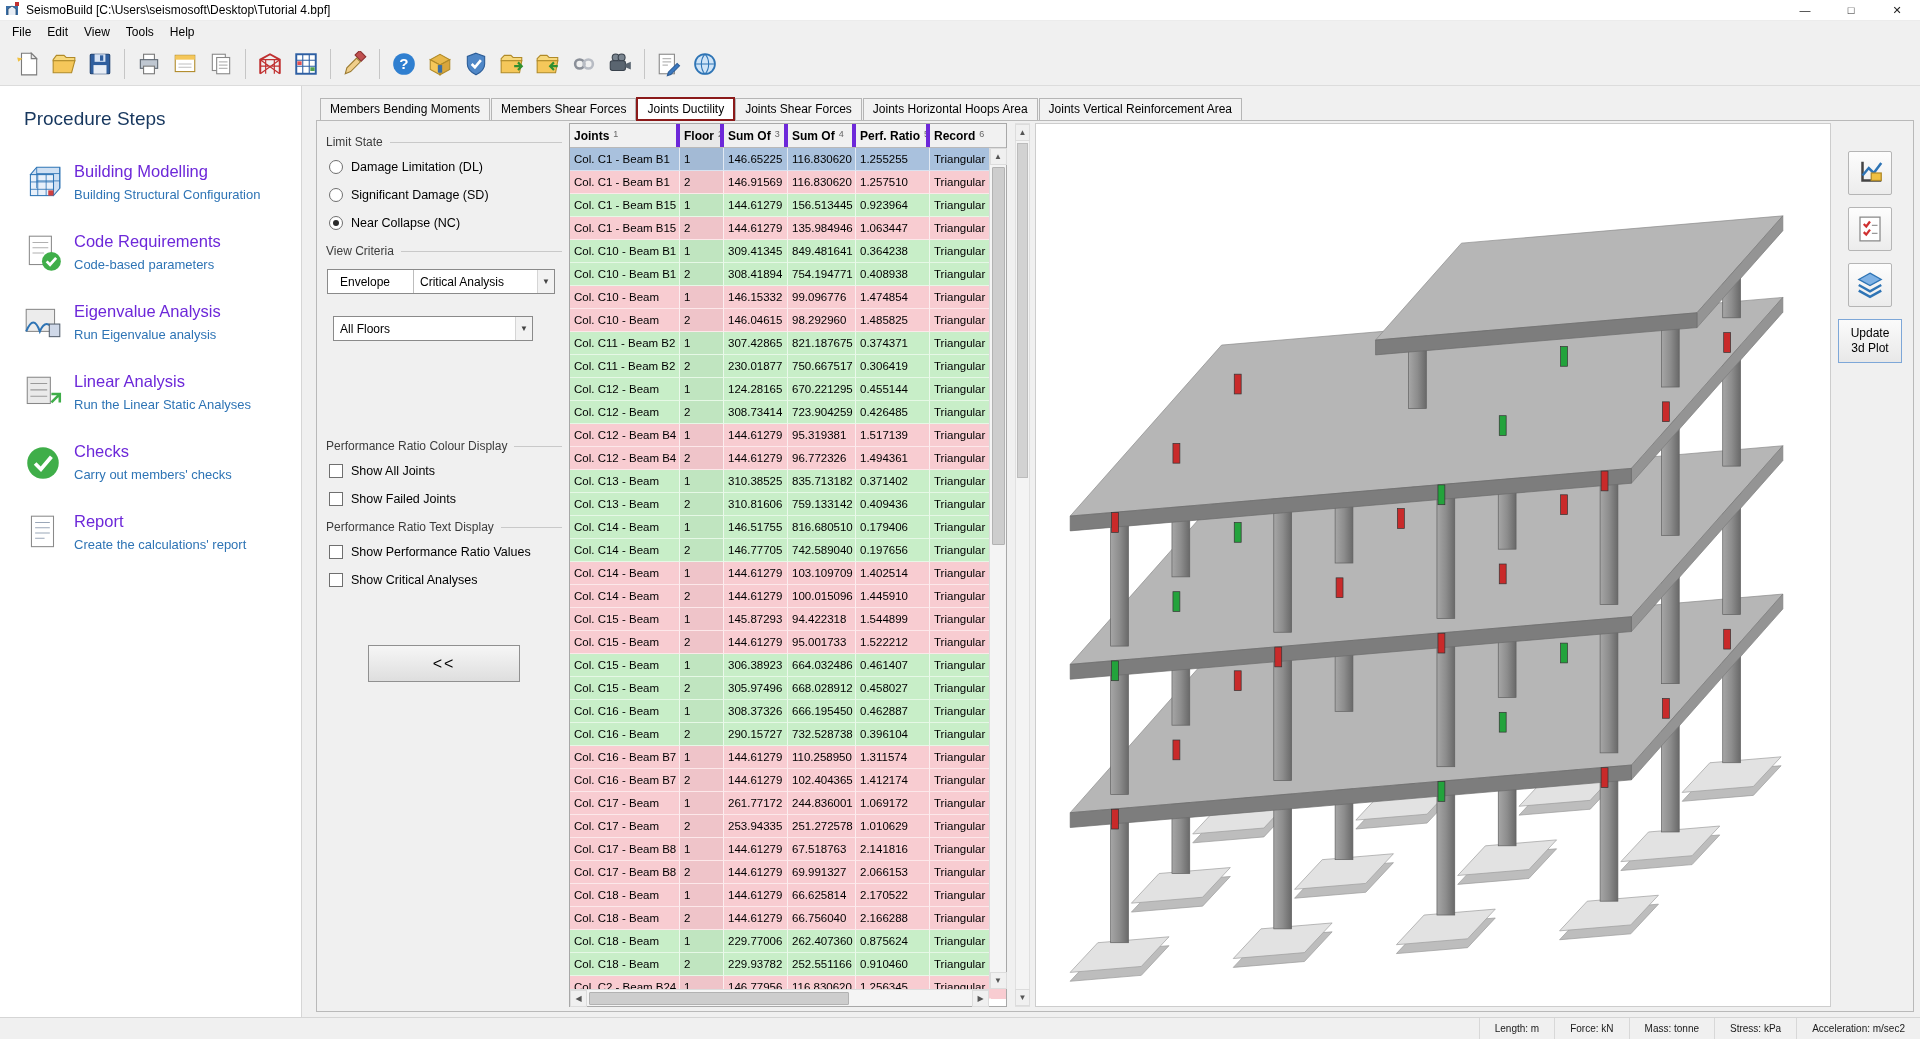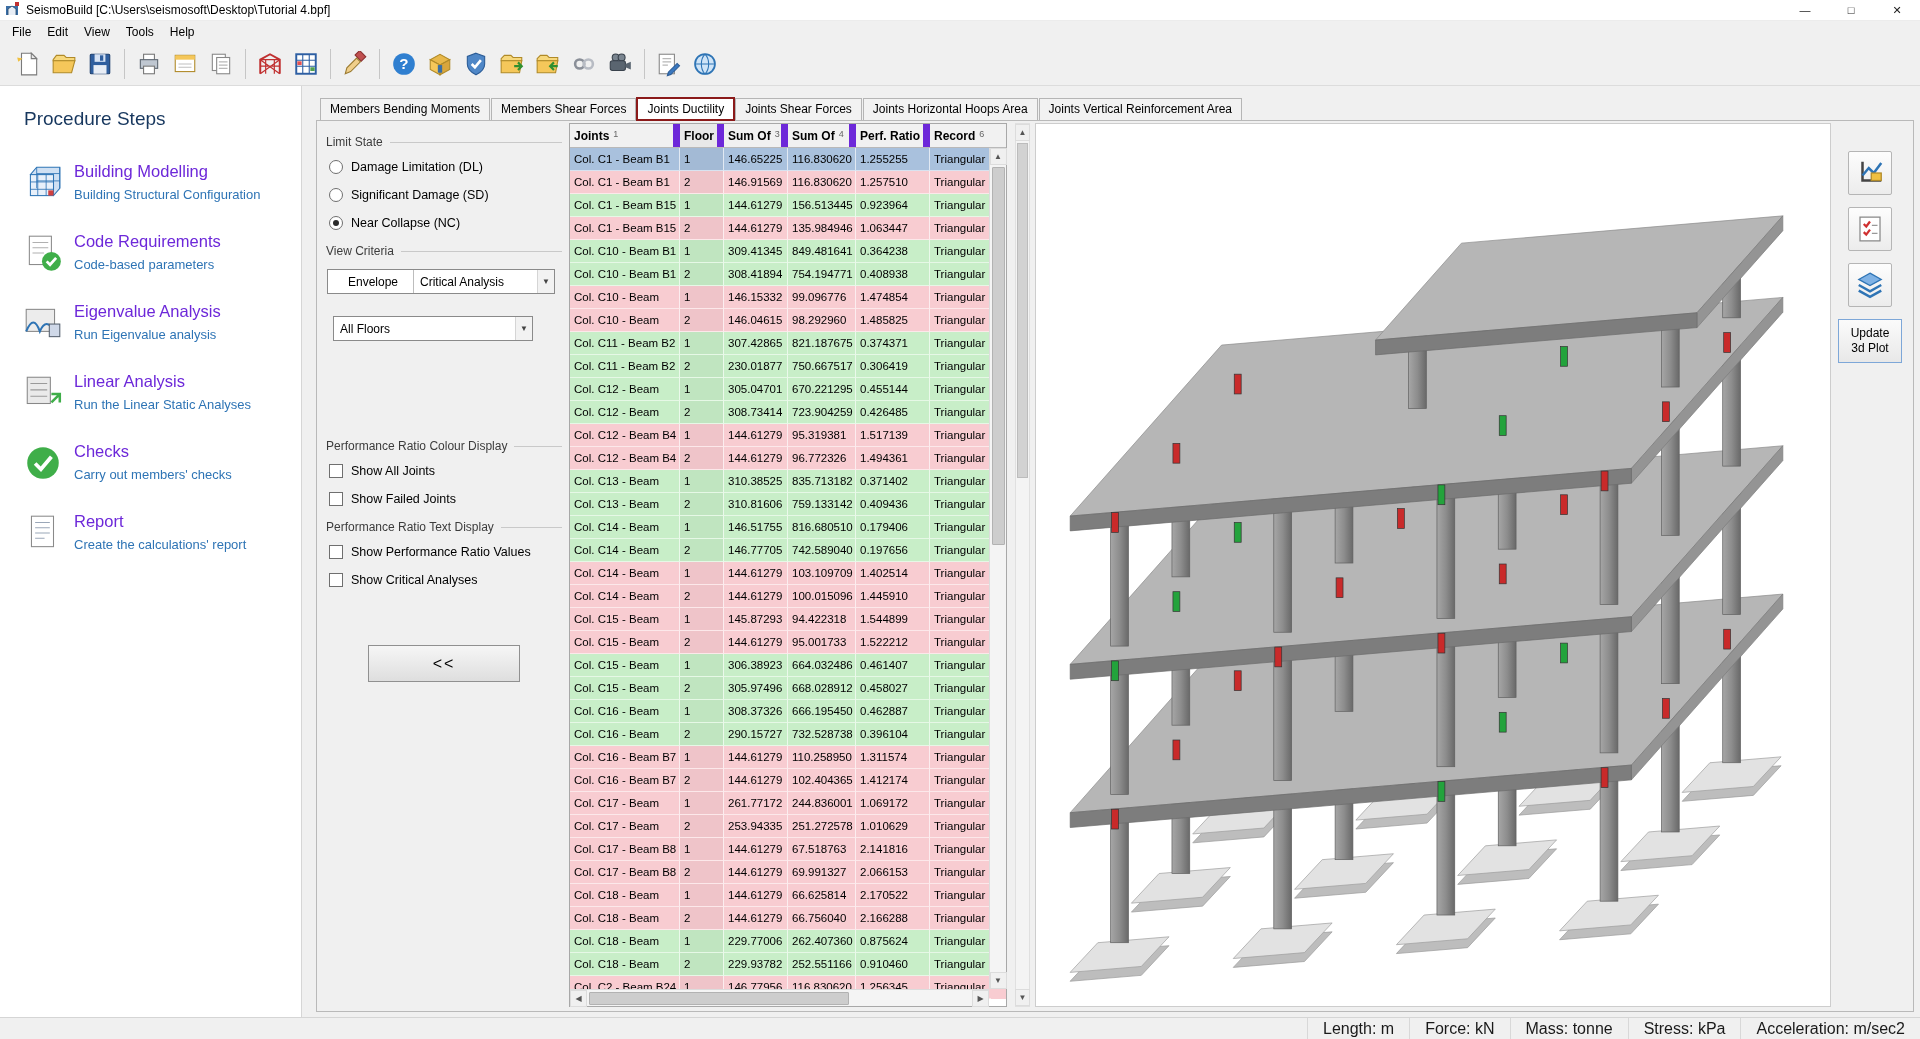--- a/index.html
+++ b/index.html
@@ -41,31 +41,31 @@
 
   
   .controls{position:absolute;left:8px;top:2px;width:238px;bottom:4px;font-size:12.5px}
   .ghead{display:flex;align-items:center;gap:7px;color:#3c3c3c;font-size:12px;margin:12px 1px 11px;white-space:nowrap}
   .ghead::after{content:"";flex:1;height:1px;background:#c9c9c9;min-width:8px}
   .opt-row{display:flex;align-items:center;gap:8px;margin:0 0 14px 4px}
   .radio{width:14px;height:14px;border:1px solid #6f6f6f;border-radius:50%;background:#fff;position:relative;flex:0 0 14px}
   .radio.sel::after{content:"";position:absolute;inset:3px;border-radius:50%;background:#2b2b2b}
   .checkbox{width:14px;height:14px;border:1px solid #6f6f6f;background:#fff;flex:0 0 14px}
   .combo-split{display:flex;height:25px;border:1px solid #8a8a8a;background:#fff;align-items:stretch;margin:2px 0 0 2px;width:228px}
-  .combo-left{width:86px;display:flex;align-items:center;padding-left:20px;border-right:1px solid #bdbdbd;font-size:12px}
+  .combo-left{width:86px;display:flex;align-items:center;padding-left:12px;border-right:1px solid #bdbdbd;font-size:12px}
   .combo-right{flex:1;display:flex;align-items:center;padding-left:6px;font-size:12px;position:relative}
   .combo-arrow{margin-left:auto;width:17px;display:flex;align-items:center;justify-content:center;font-size:8px;color:#444;background:#f2f2f2;border-left:1px solid #d5d5d5;align-self:stretch}
   .combo{display:flex;height:25px;border:1px solid #8a8a8a;background:#fff;align-items:center;margin:22px 0 0 8px;width:200px;padding-left:6px;font-size:12px}
   .gap-lg{height:86px}
   .back-btn{display:flex;align-items:center;justify-content:center;width:152px;height:37px;margin:58px auto 0;background:linear-gradient(#f6f6f6,#dedede);border:1px solid #909090;font-size:16px;letter-spacing:2px;font-family:"Liberation Sans",sans-serif}
 
   
   .tablewrap{position:absolute;left:252px;top:2px;width:438px;bottom:4px;background:#fff;border:1px solid #a8a8a8;display:flex;flex-direction:column}
   .thead{display:flex;height:24px;background:#f1f1f1;border-bottom:1px solid #b9b9b9;flex:0 0 24px}
-  .hcell{display:flex;align-items:center;padding-left:4px;font-size:12px;font-weight:bold;border-right:7px solid #6d28d9;white-space:nowrap;overflow:hidden}
+  .hcell{display:flex;align-items:center;padding-left:4px;font-size:12px;font-weight:bold;border-right:4px solid #6d28d9;white-space:nowrap;overflow:hidden}
   .sortnum{font-size:9px;font-weight:normal;color:#666;margin-left:4px;transform:translateY(-2px)}
   .tbody{flex:1;overflow:hidden;position:relative}
   .trow{display:flex;height:23px;line-height:22.5px}
   .tcell{padding-left:4px;font-size:11.5px;border-right:1px solid rgba(255,255,255,.65);border-bottom:1px solid rgba(255,255,255,.55);white-space:nowrap;overflow:hidden}
   .c-joints{width:110px}.c-floor{width:44px;box-shadow:inset 0 0 0 99px rgba(0,0,0,.035)}.c-sum1{width:64px}.c-sum2{width:68px}.c-ratio{width:74px}.c-record{width:61px;border-right:none}
   .trow.selected{background:#a9c1dd}
   .trow.fail{background:#f8ccd1}
   .trow.pass{background:#c8eec8}
   .vscroll{position:absolute;right:0;top:24px;bottom:17px;width:17px;background:#f4f4f4;border-left:1px solid #dcdcdc;display:flex;flex-direction:column;align-items:center}
   .scroll-arrow{width:17px;height:17px;display:flex;align-items:center;justify-content:center;font-size:8px;color:#555;background:#f0f0f0;border:1px solid #dcdcdc;flex:0 0 17px}
@@ -82,21 +82,21 @@
   
   .viewport{position:absolute;left:718px;top:2px;width:796px;bottom:4px;background:#ffffff;border:1px solid #cdcdcd}
   .viewport svg{width:100%;height:100%}
 
   
   .right-tools{position:absolute;right:4px;top:2px;width:78px;bottom:4px;background:#f0f0f0;display:flex;flex-direction:column;align-items:center;padding-top:28px}
   .rt-btn{width:44px;height:44px;display:flex;align-items:center;justify-content:center;background:linear-gradient(#fdfdfd,#ececec);border:1px solid #b5b5b5;border-radius:2px;margin-bottom:12px}
   .rt-update{width:64px;min-height:44px;background:linear-gradient(#fbfbfb,#e8e8e8);border:1px solid #7da7d8;font-size:12px;text-align:center;display:flex;align-items:center;justify-content:center;padding:4px;line-height:1.25}
 
   
-  .statusbar{position:absolute;left:0;right:0;bottom:0;height:22px;background:#f0f0f0;border-top:1px solid #d5d5d5;display:flex;align-items:center;justify-content:flex-end;font-size:16px;color:#1a1a1a}
+  .statusbar{position:absolute;left:0;right:0;bottom:0;height:22px;background:#f0f0f0;border-top:1px solid #d5d5d5;display:flex;align-items:center;justify-content:flex-end;font-size:10px;color:#1a1a1a}
   .status-item{padding:0 15px;border-left:1px solid #d8d8d8;height:100%;display:flex;align-items:center;white-space:nowrap}
 </style>
 </head>
 <body>
 
 <div id="app">
 
   <div class="titlebar">
     <span id="app-icon"><svg width="15" height="15" viewBox="0 0 15 15">
           <rect x="1" y="5" width="12" height="9" fill="#3a6ea5"></rect>
@@ -516,21 +516,21 @@
             <div class="tcell c-joints">Col. C11 - Beam B2</div>
             <div class="tcell c-floor">2</div>
             <div class="tcell c-sum1">230.01877</div>
             <div class="tcell c-sum2">750.667517</div>
             <div class="tcell c-ratio">0.306419</div>
             <div class="tcell c-record">Triangular</div>
           </div>
           <div class="trow pass">
             <div class="tcell c-joints">Col. C12 - Beam</div>
             <div class="tcell c-floor">1</div>
-            <div class="tcell c-sum1">305.04701</div>
+            <div class="tcell c-sum1">124.28165</div>
             <div class="tcell c-sum2">670.221295</div>
             <div class="tcell c-ratio">0.455144</div>
             <div class="tcell c-record">Triangular</div>
           </div>
           <div class="trow pass">
             <div class="tcell c-joints">Col. C12 - Beam</div>
             <div class="tcell c-floor">2</div>
             <div class="tcell c-sum1">308.73414</div>
             <div class="tcell c-sum2">723.904259</div>
             <div class="tcell c-ratio">0.426485</div>

